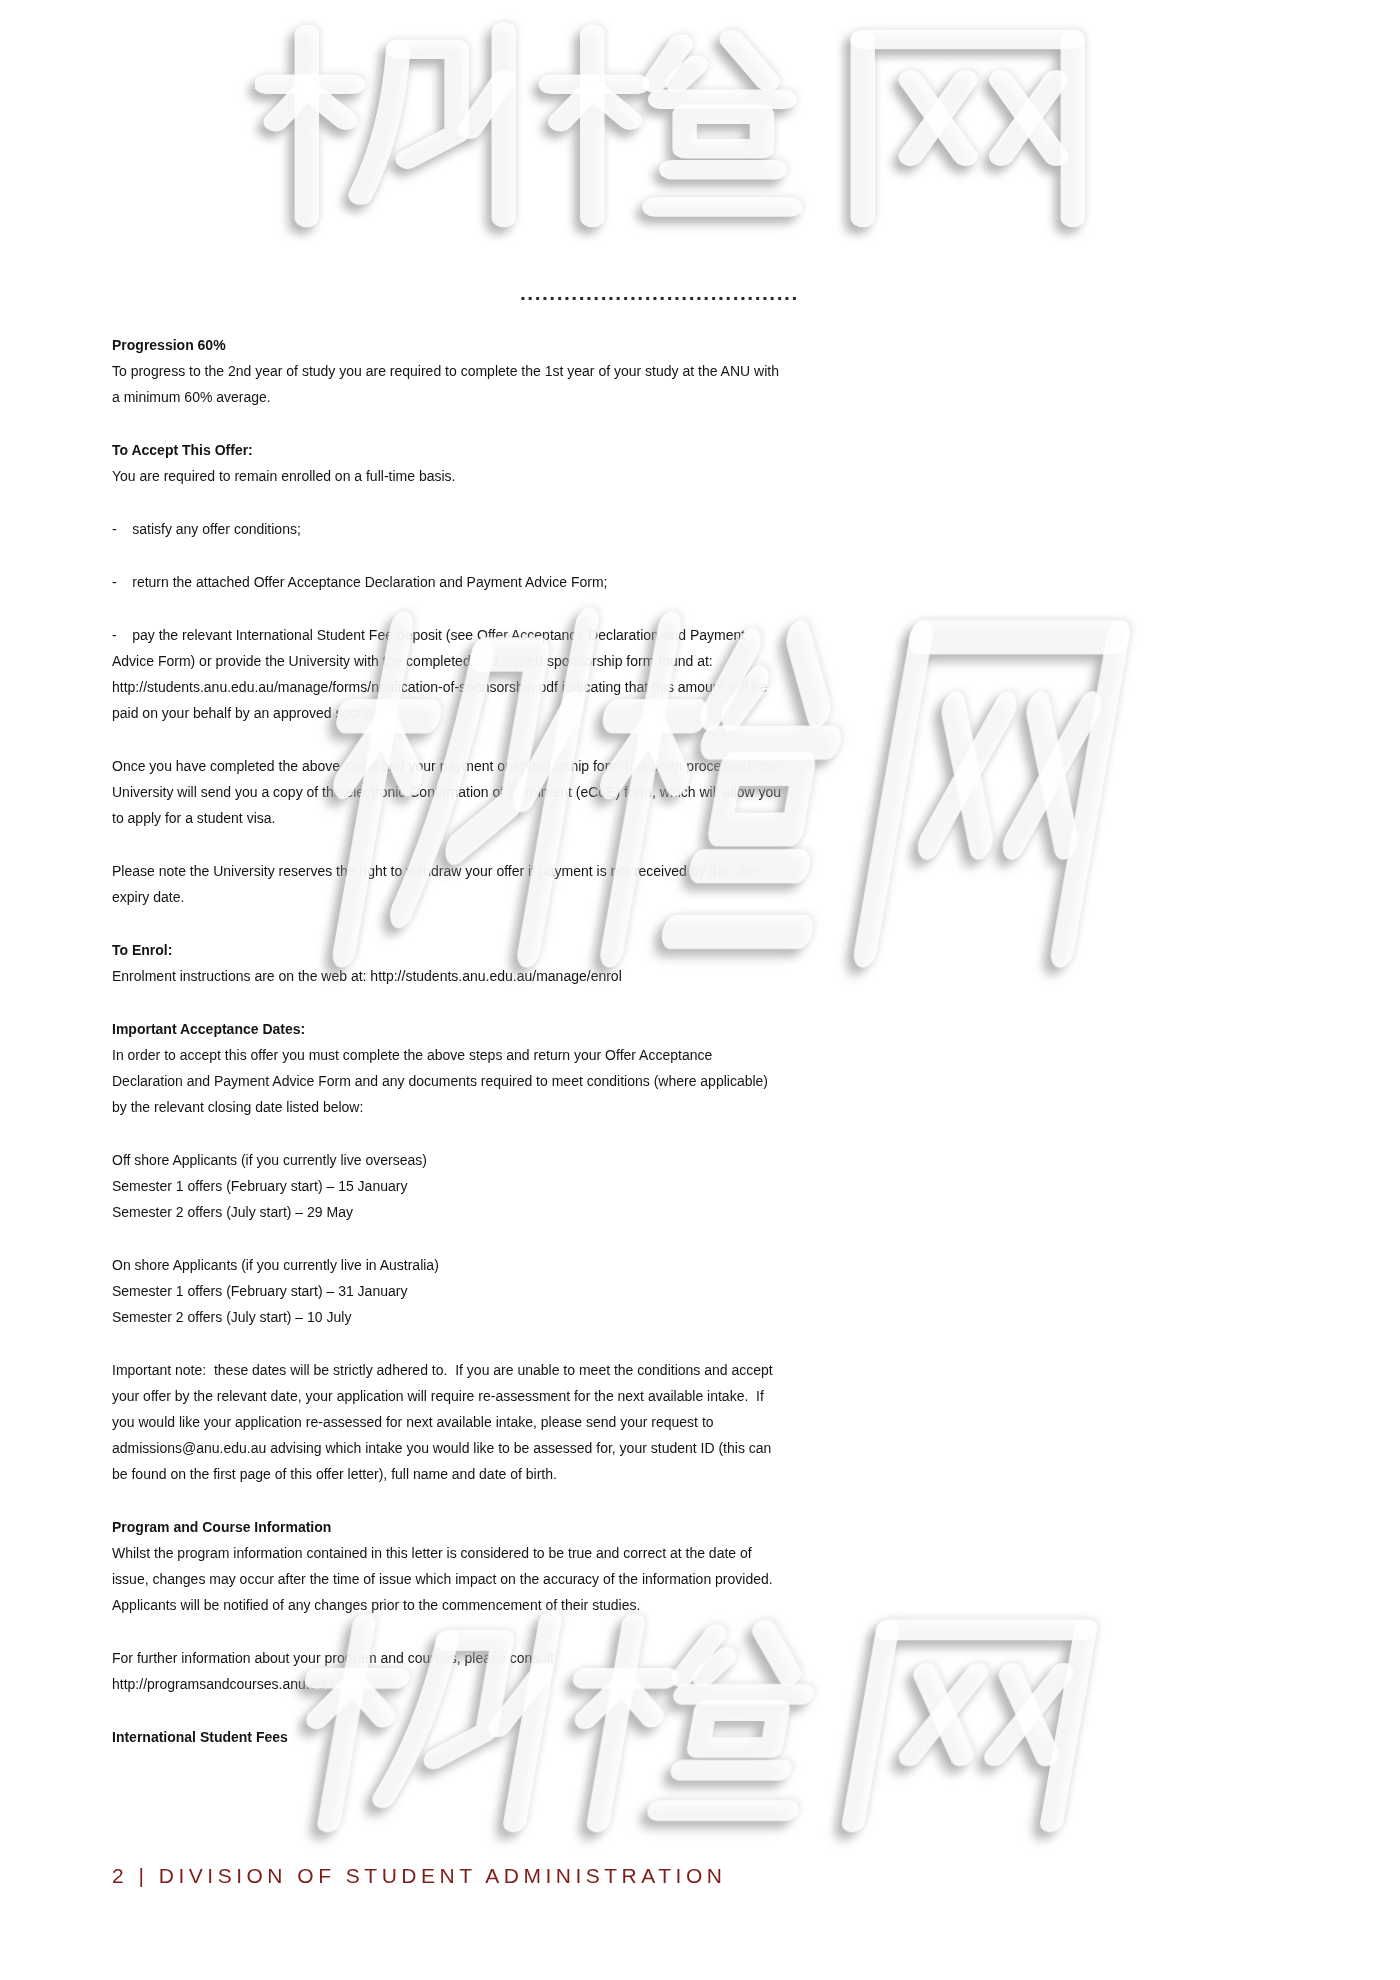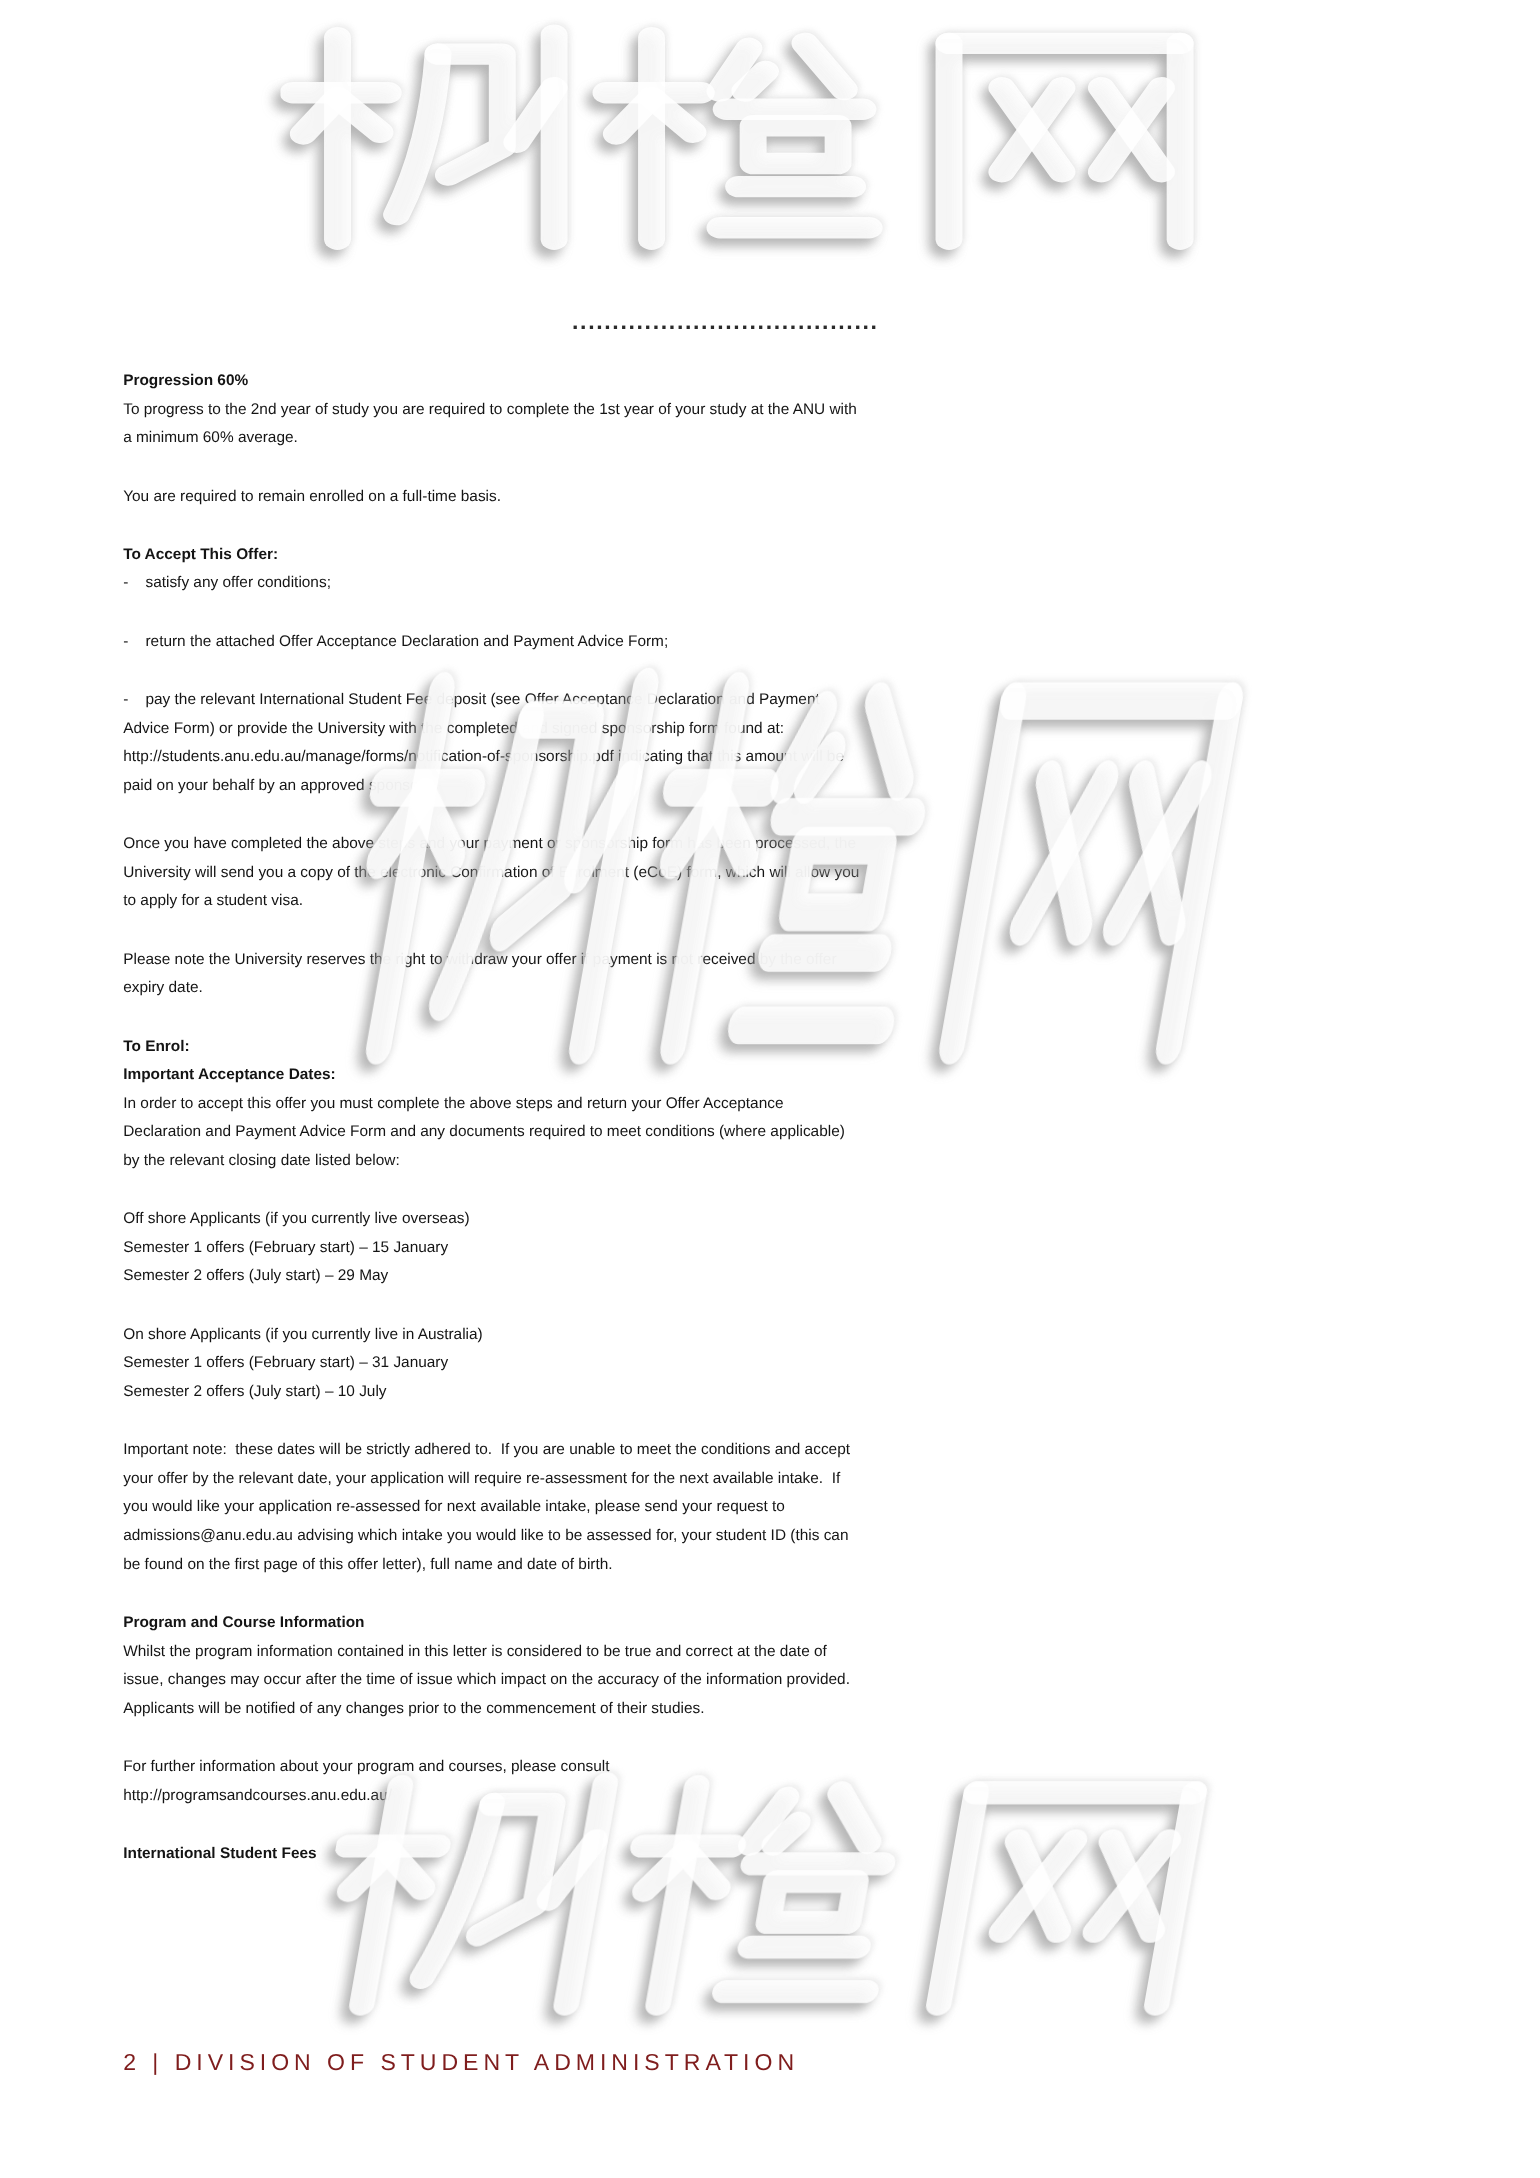--- a/index.html
+++ b/index.html
@@ -123,37 +123,38 @@
       </svg>
   </div>
 
   <div class="content">
     <div class="dots">......................................</div>
 
     <div class="blk h">Progression 60%</div>
     <div class="blk gap">To progress to the 2nd year of study you are required to complete the 1st year of your study at the ANU with
 a minimum 60% average.</div>
 
+    <div class="blk h">To Accept This Offer:</div>
+
     <div class="blk gap">You are required to remain enrolled on a full-time basis.</div>
-
-    <div class="blk h">To Accept This Offer:</div>
     <div class="blk gap">-    satisfy any offer conditions;</div>
     <div class="blk gap">-    return the attached Offer Acceptance Declaration and Payment Advice Form;</div>
     <div class="blk gap">-    pay the relevant International Student Fee deposit (see Offer Acceptance Declaration and Payment
 Advice Form) or provide the University with the completed and signed sponsorship form found at:
 http://students.anu.edu.au/manage/forms/notification-of-sponsorship.pdf indicating that this amount will be
 paid on your behalf by an approved sponsor.</div>
 
     <div class="blk gap">Once you have completed the above steps and your payment or sponsorship form has been processed, the
 University will send you a copy of the electronic Confirmation of Enrolment (eCoE) form, which will allow you
 to apply for a student visa.</div>
     <div class="blk gap">Please note the University reserves the right to withdraw your offer if payment is not received by the offer
 expiry date.</div>
 
     <div class="blk h">To Enrol:</div>
+    <div class="blk gap">Enrolment instructions are on the web at: http://students.anu.edu.au/manage/enrol</div>
 
     <div class="blk h">Important Acceptance Dates:</div>
     <div class="blk gap">In order to accept this offer you must complete the above steps and return your Offer Acceptance
 Declaration and Payment Advice Form and any documents required to meet conditions (where applicable)
 by the relevant closing date listed below:</div>
     <div class="blk gap">Off shore Applicants (if you currently live overseas)
 Semester 1 offers (February start) – 15 January
 Semester 2 offers (July start) – 29 May</div>
     <div class="blk gap">On shore Applicants (if you currently live in Australia)
 Semester 1 offers (February start) – 31 January

